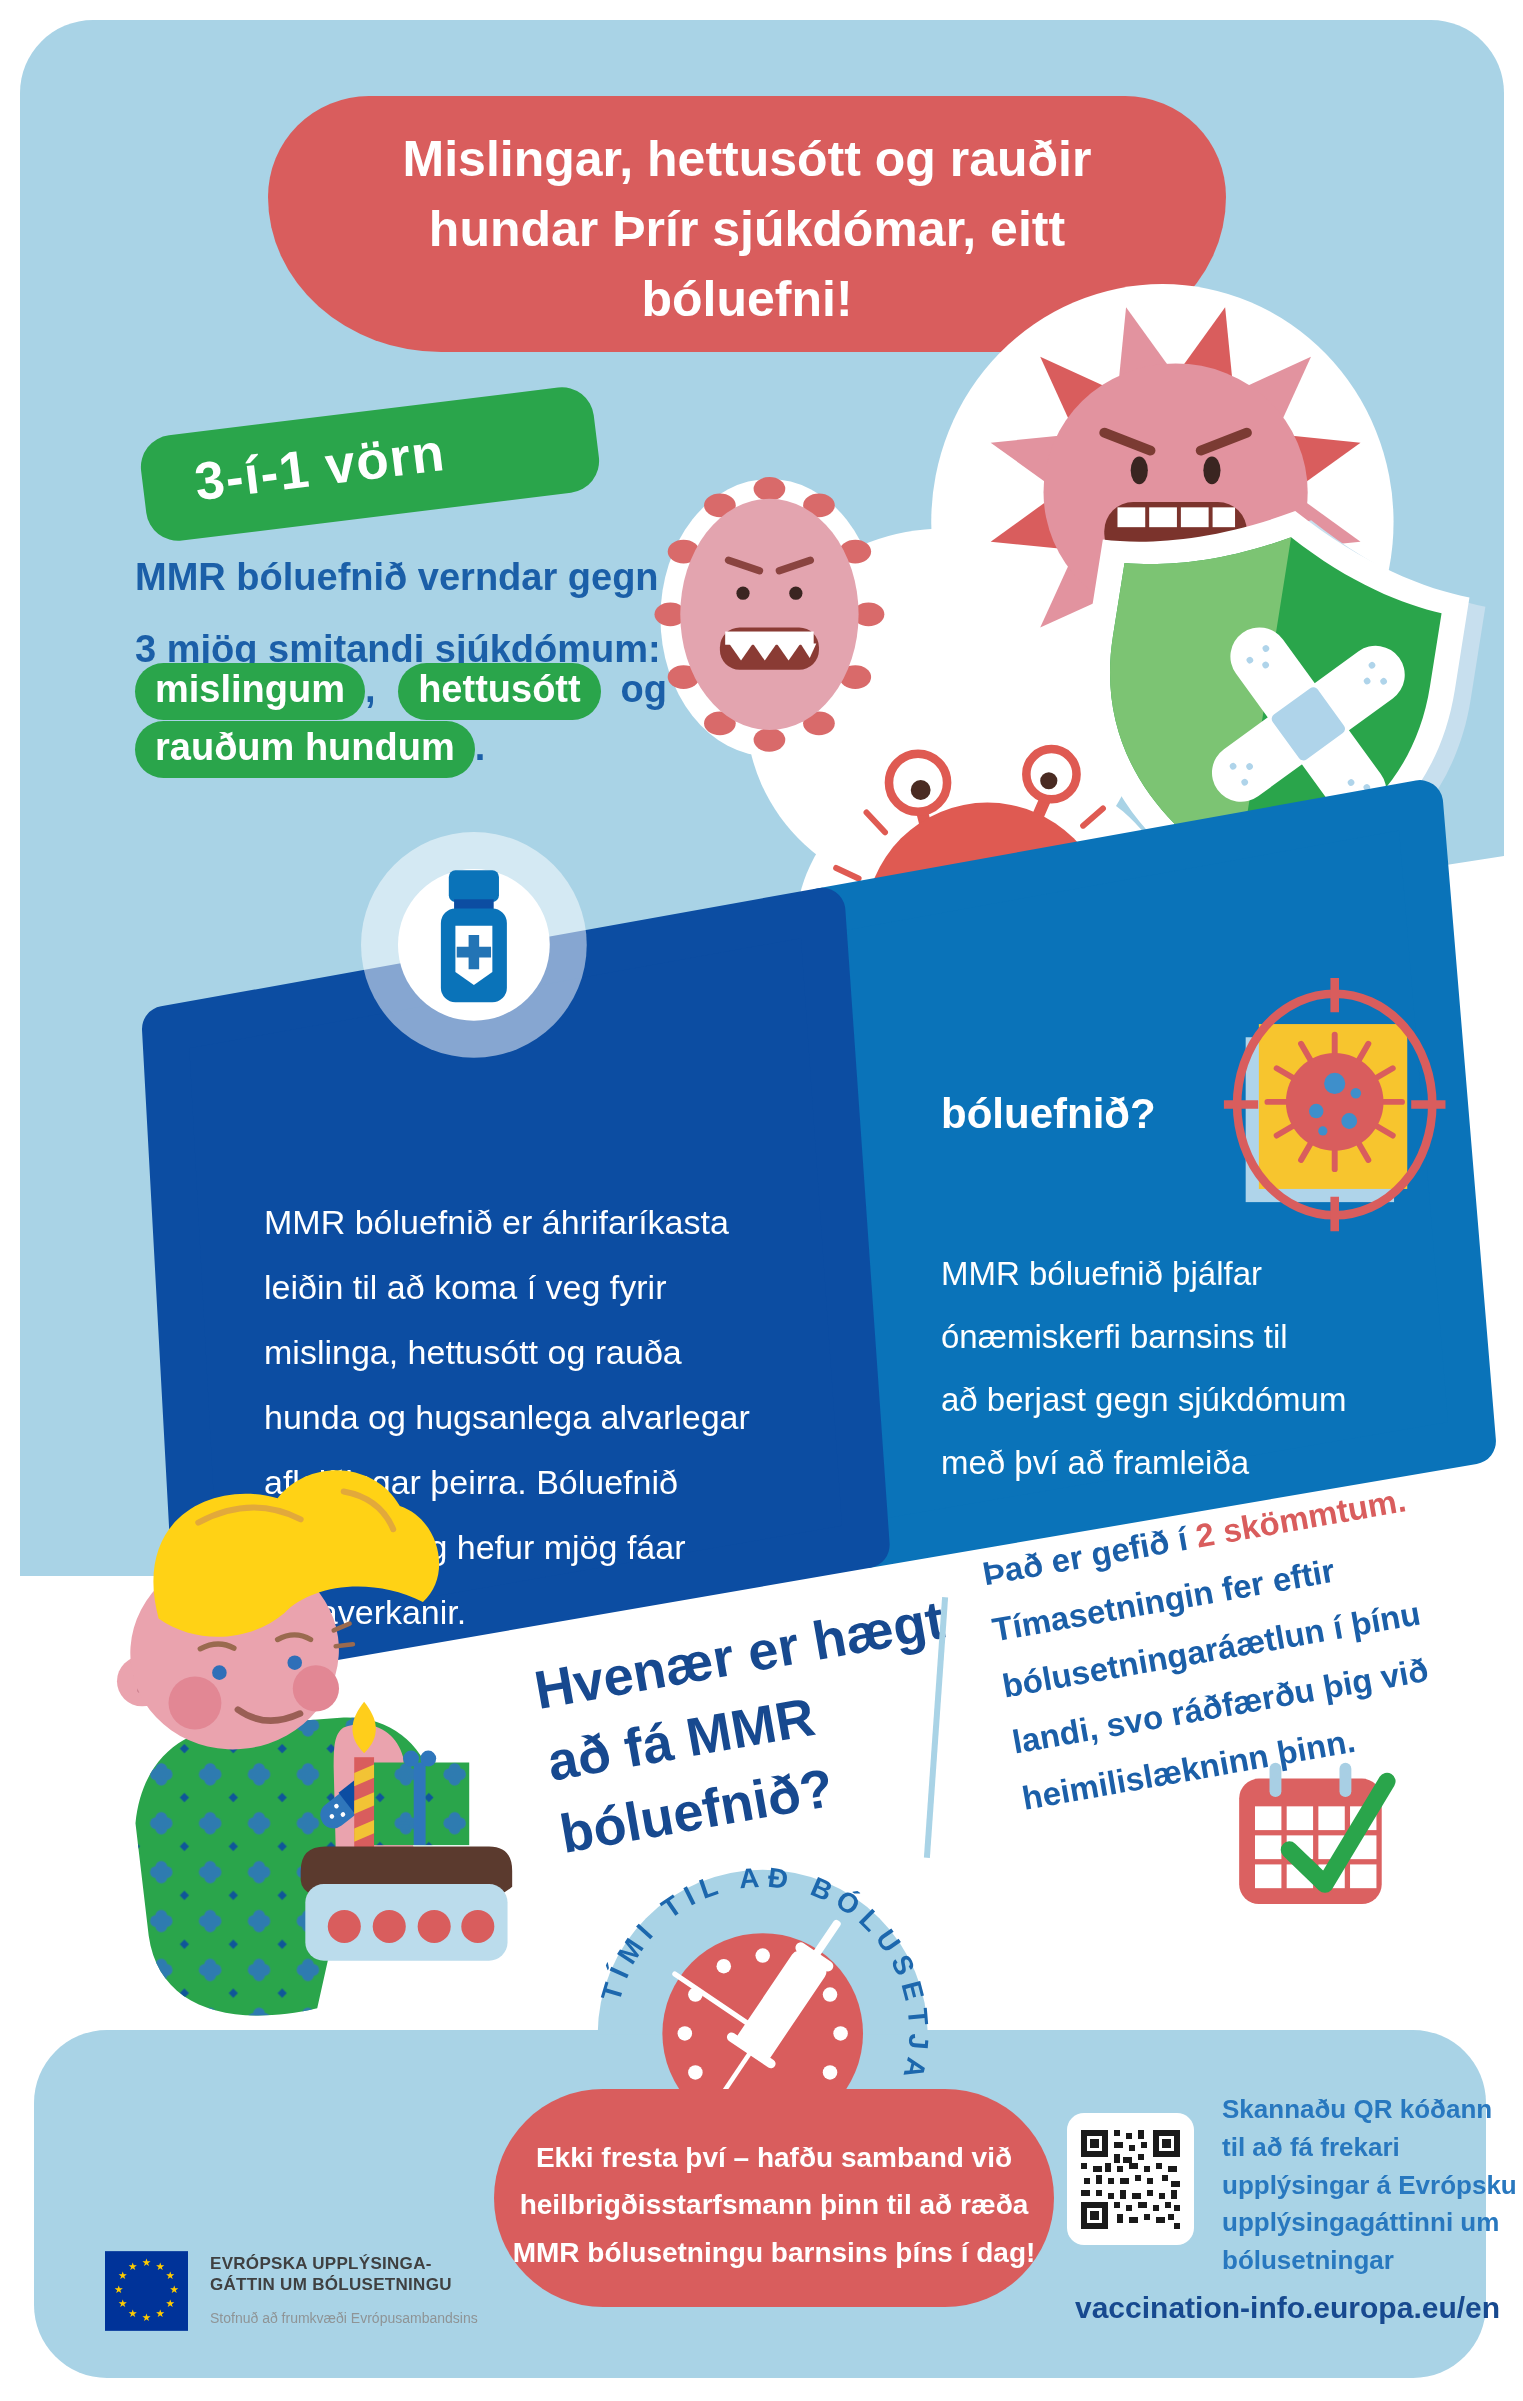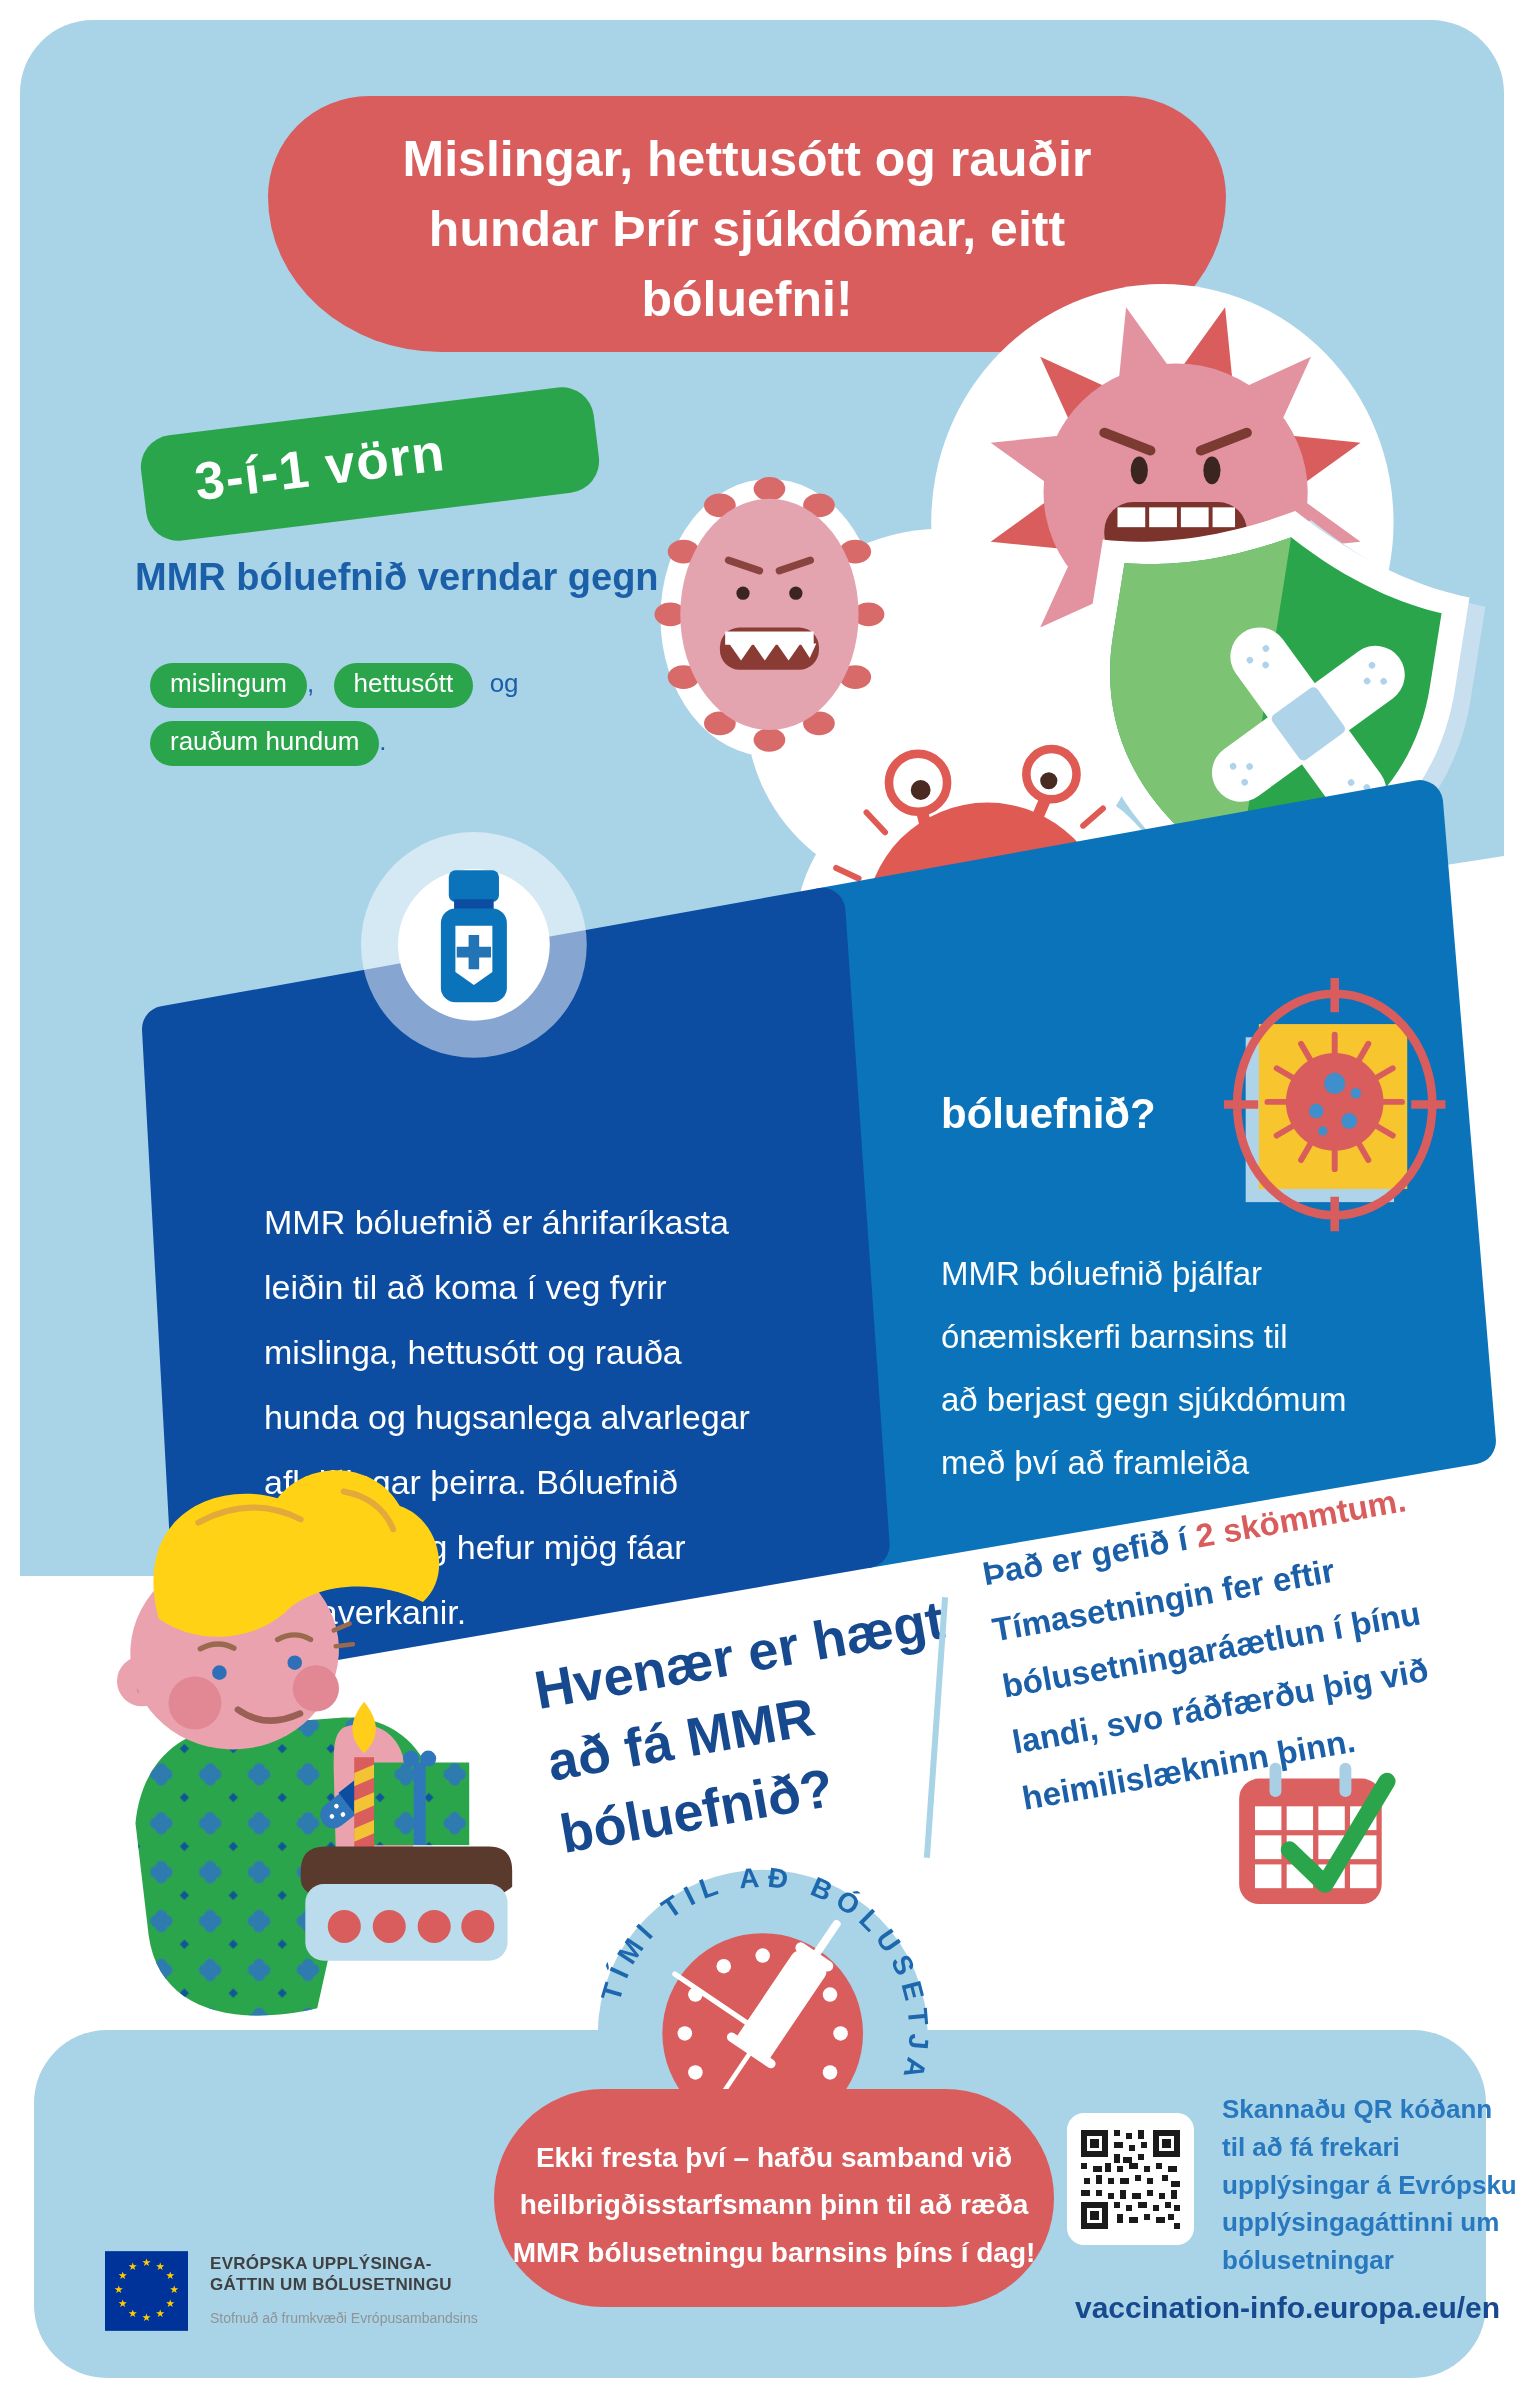--- a/index.html
+++ b/index.html
@@ -12,21 +12,21 @@
   #bg-bottom{left:34px;top:2030px;width:1452px;height:348px;background:#A9D3E6;border-radius:73px;}
   
   #header-red{left:268px;top:96px;width:958px;height:256px;background:#D95D5D;
     border-radius:112px 112px 192px 192px / 112px 112px 172px 172px;}
   .title-line{position:absolute;left:0;width:958px;text-align:center;color:#ffffff;font-weight:bold;font-size:50px;line-height:70px;}
   
   #badge{left:142px;top:411px;width:456px;height:106px;background:#2AA54B;border-radius:32px;transform:rotate(-7deg);}
   #badge span{position:absolute;left:52px;top:18.5px;color:#fff;font-weight:bold;font-size:53px;letter-spacing:1.3px;}
   
   .intro-line{left:135px;color:#1B5FA8;font-weight:bold;font-size:38px;white-space:nowrap;}
-  .pill-row{left:150px;white-space:nowrap;font-size:26px;font-weight:normal;}
+  .pill-row{left:135px;white-space:nowrap;font-size:38px;font-weight:bold;}
   .pill{display:inline-block;background:#2AA54B;color:#fff;border-radius:30px;padding:5.3px 20px 9.2px 20px;}
   .conn{color:#1B5FA8;}
   
   .card-h{color:#ffffff;font-weight:bold;white-space:nowrap;}
   .card-p{color:#ffffff;white-space:nowrap;}
   
   #when-head{left:529px;top:1655px;transform:rotate(-10deg);transform-origin:0 0;color:#17498F;font-weight:bold;font-size:54px;line-height:73px;white-space:nowrap;}
   #when-para{left:978px;top:1546px;transform:rotate(-10deg);transform-origin:0 0;color:#1B5FA8;font-weight:bold;font-size:33px;line-height:57px;white-space:nowrap;}
   #when-para .red{color:#D95D5D;}
   #divider{left:933px;top:1597px;width:6px;height:261px;background:#A9D3E6;transform:rotate(4deg);}
@@ -171,20 +171,21 @@
       <ellipse cx="1602" cy="1462" rx="14" ry="28" fill="#A5CFE8"></ellipse>
       <ellipse cx="1452" cy="1512" rx="12" ry="22" fill="#A5CFE8"></ellipse>
     </g>
   </svg>
 
   <div id="badge" class="abs">
     <span>3-í-1 vörn</span>
   </div>
 
   <div class="abs intro-line" style="top:556px">MMR bóluefnið verndar gegn</div>
+  <div class="abs intro-line" style="top:628px">3 mjög smitandi sjúkdómum:</div>
   <div class="abs pill-row" style="top:663px">
     <span class="pill">mislingum</span><span class="conn">,</span>
     <span class="pill" style="margin-left:12px">hettusótt</span>
     <span class="conn" style="margin-left:9.2px">og</span>
   </div>
   <div class="abs pill-row" style="top:721px">
     <span class="pill">rauðum hundum</span><span class="conn">.</span>
   </div>
 
   <svg class="abs" style="left:0;top:0" width="1523" height="2401" viewBox="0 0 2306 3635">

